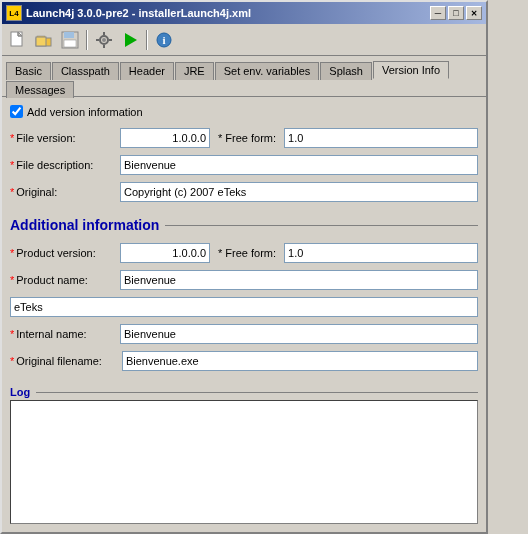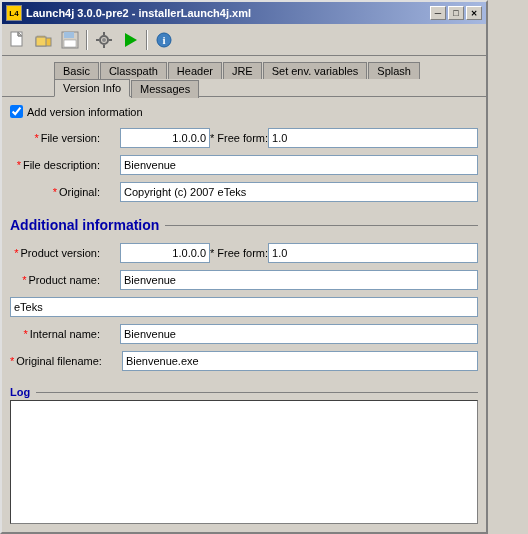--- a/index.html
+++ b/index.html
@@ -106,21 +106,20 @@
       margin: 0 2px;
     }
 
     
     .tabs-bar {
       background: #d4d0c8;
       padding: 4px 4px 0 4px;
       display: flex;
       flex-wrap: wrap;
       gap: 1px;
-      margin-left: 48px;
     }
 
     .tab {
       padding: 2px 8px;
       background: #d4d0c8;
       border: 1px solid #808080;
       border-bottom: none;
       cursor: pointer;
       font-size: 11px;
       position: relative;
@@ -165,21 +164,21 @@
     }
 
     
     .form-row {
       display: flex;
       align-items: center;
       margin-bottom: 3px;
     }
 
     .form-label {
-      text-align: right;
+      text-align: left;
       min-width: 110px;
       padding-right: 20px;
       color: #000;
     }
 
     .required {
       color: red;
       margin-right: 2px;
     }
 
@@ -201,21 +200,21 @@
       background: white;
       font-size: 11px;
       font-family: 'Tahoma', sans-serif;
       padding: 1px 3px;
       outline: none;
       flex: none;
       text-align: right;
     }
 
     .free-form-label {
-      padding: 0 0;
+      padding: 0 8px;
       white-space: nowrap;
     }
 
     
     .section-header {
       display: flex;
       align-items: center;
       margin: 8px 0 6px 0;
     }
 

